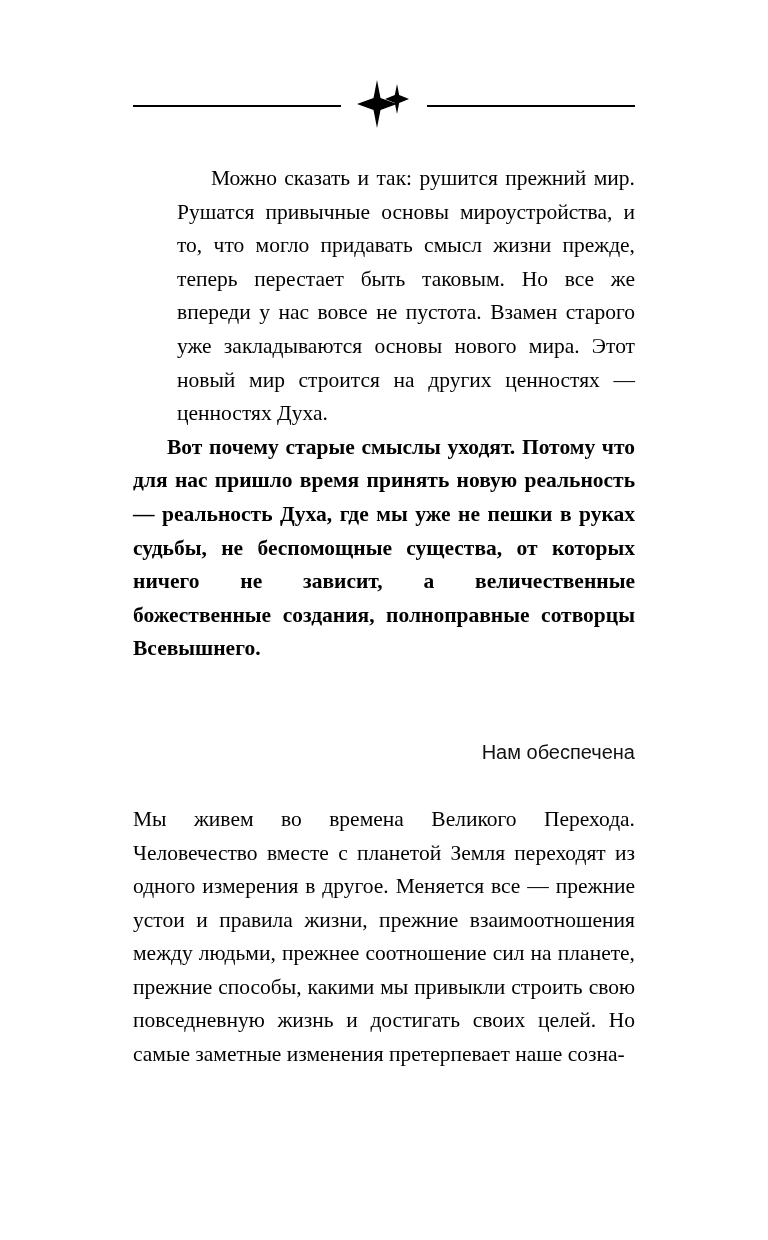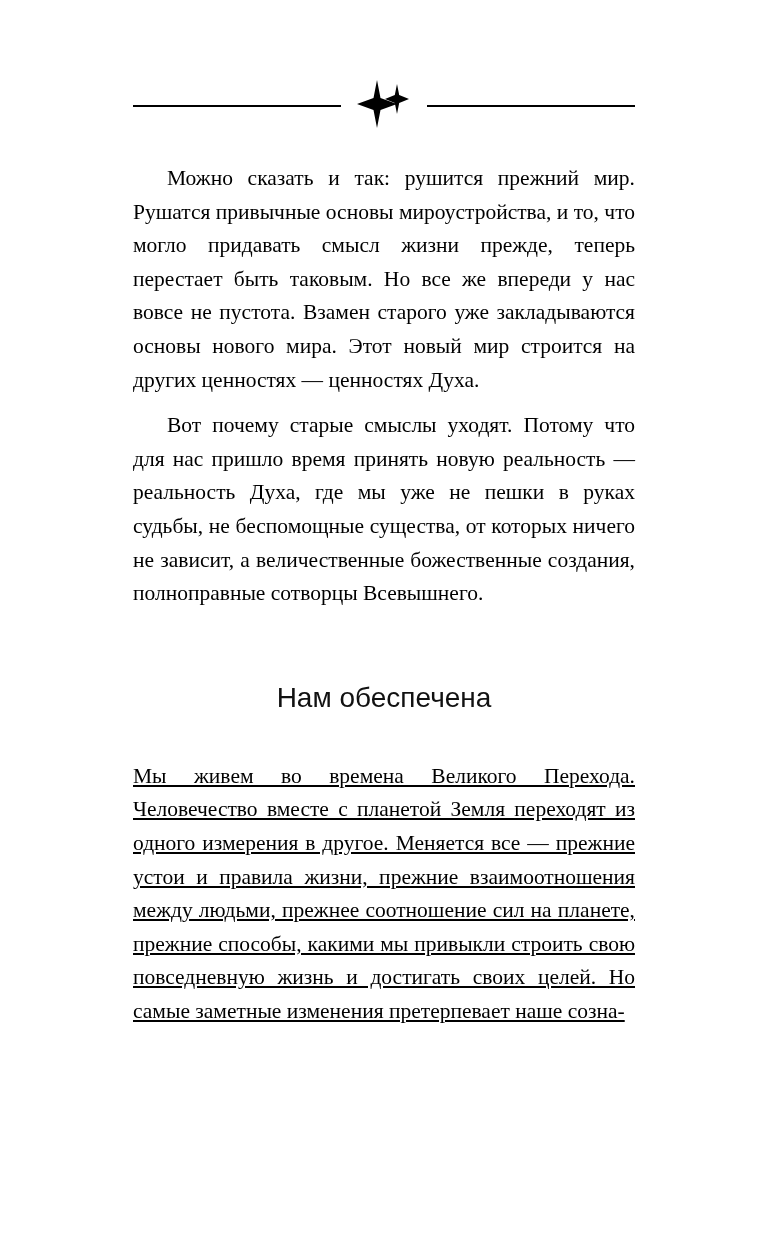--- a/index.html
+++ b/index.html
@@ -50,45 +50,45 @@
   .body-text {
     font-size: 21.5px;
     line-height: 33.6px;
     text-align: justify;
     text-justify: inter-word;
     margin: 0;
     hyphens: manual;
   }
   .body-text.first {
     margin-top: 26px;
+    margin-left: 44px;
   }
   .indent::before {
     content: "";
     display: inline-block;
     width: 34px;
   }
   .body-text.bold {
-    font-weight: normal;
-    margin-top: 12px;
+    font-weight: bold;
+    margin-top: 0;
   }
 
   
   .section-heading {
     font-family: "Liberation Sans", sans-serif;
-    font-size: 28px;
+    font-size: 20px;
     line-height: 41px;
     font-weight: 400;
     color: #111;
     margin: 66px 0 0 0;
-    text-align: center;
+    text-align: right;
   }
 
   .after-heading {
-    margin-top: 42px;
-    text-decoration: underline;
+    margin-top: 30px;
   }
 
   
   .folio {
     position: absolute;
     left: 0;
     right: 0;
     bottom: 58px;
     text-align: center;
     font-family: "Liberation Sans", sans-serif;

